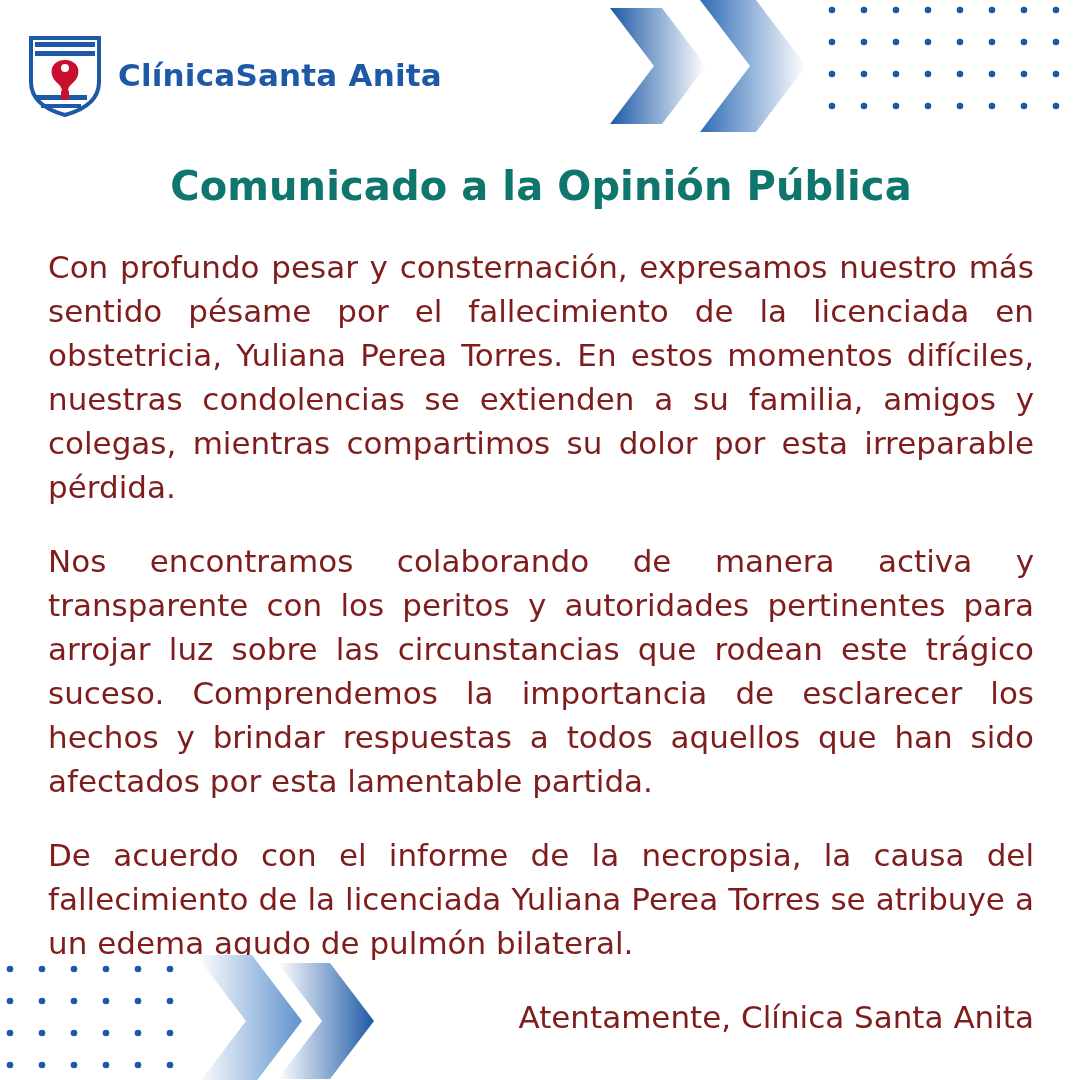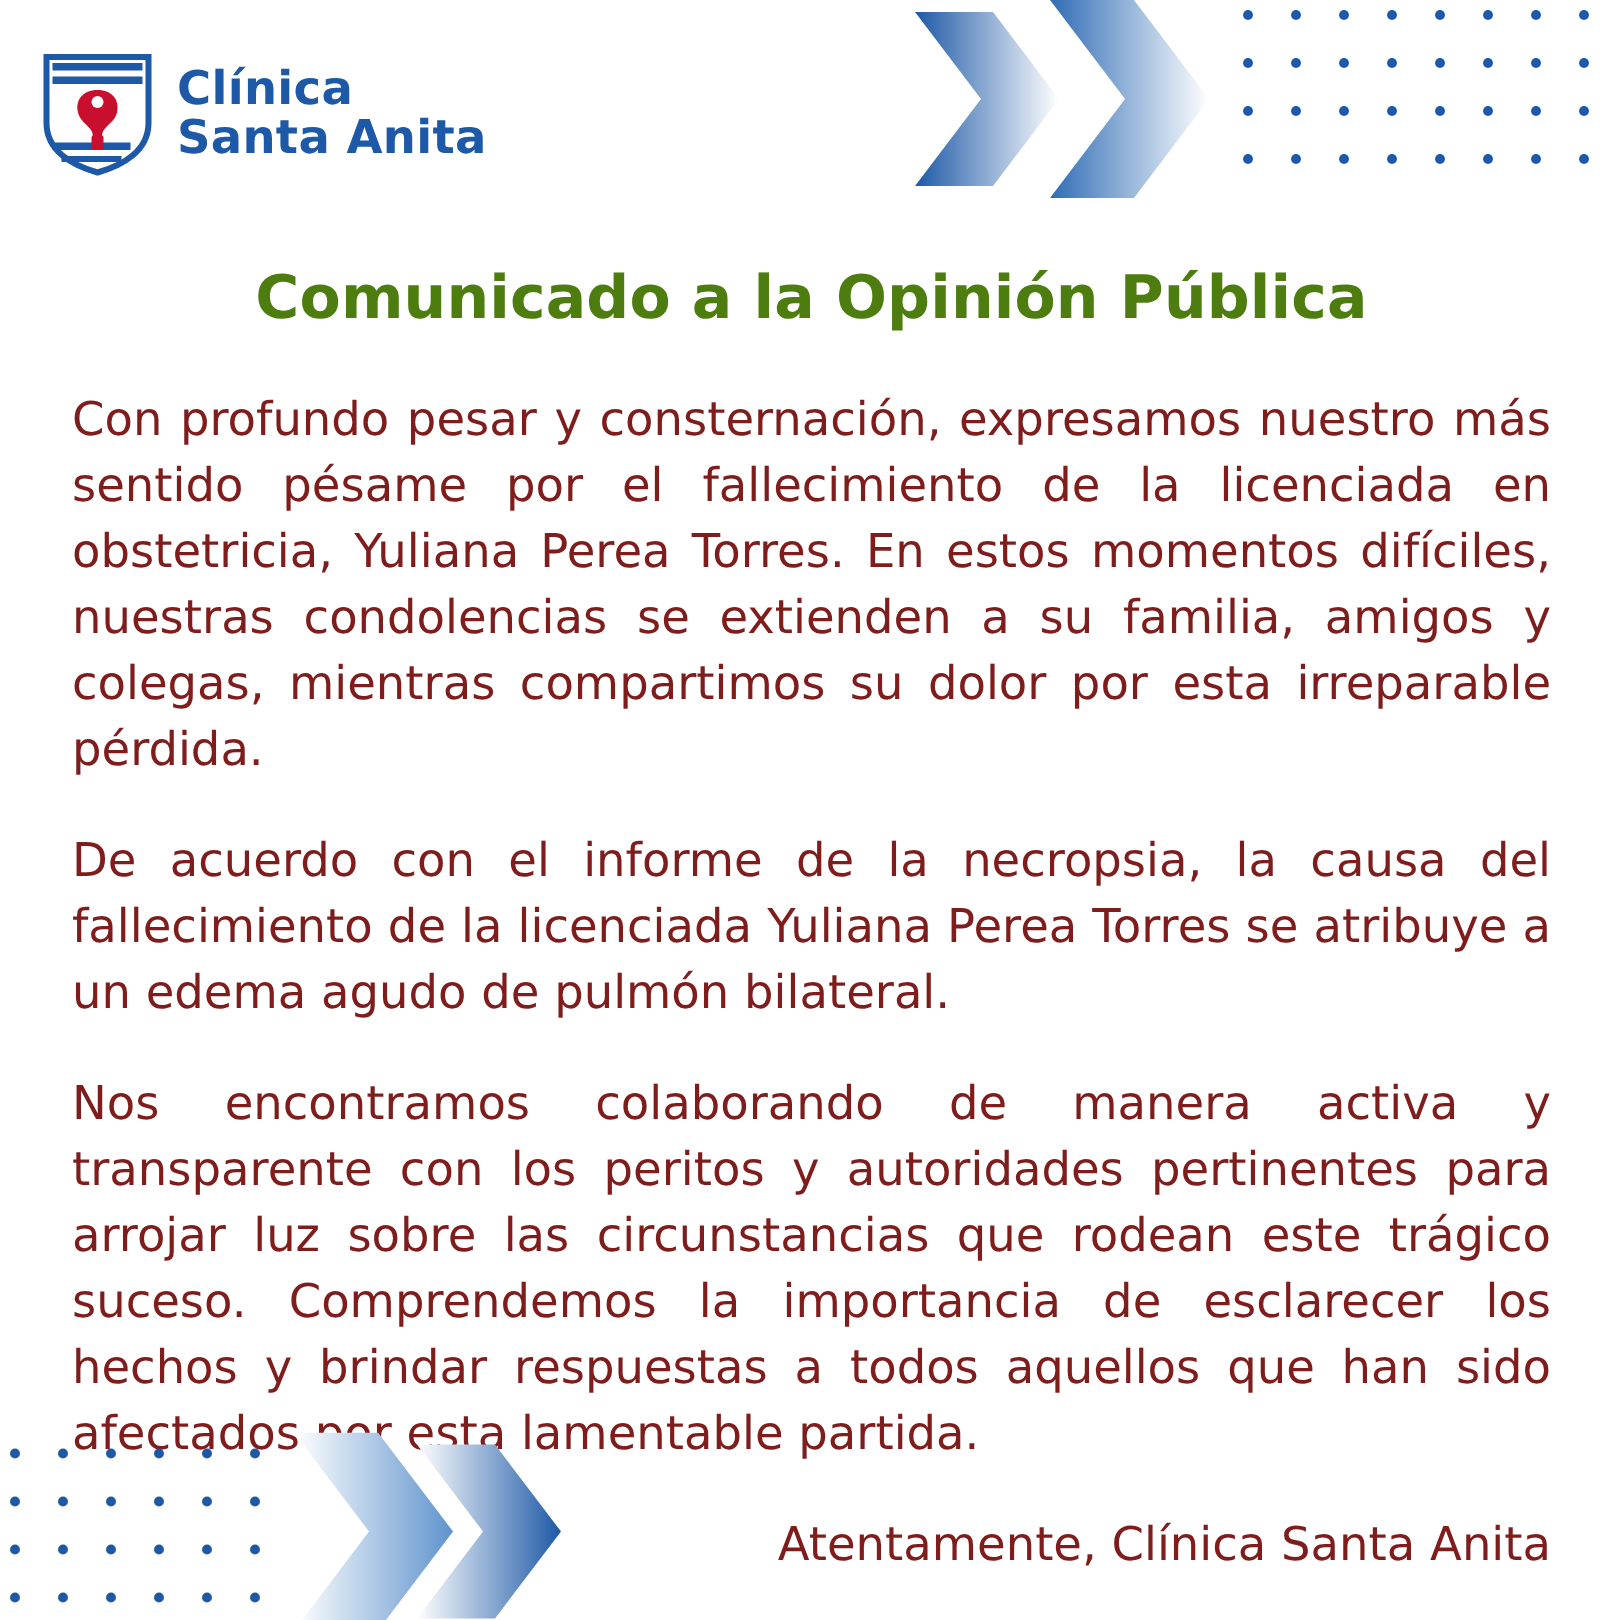--- a/index.html
+++ b/index.html
@@ -50,21 +50,21 @@
     align-items: center;
     gap: 14px;
   }
   .logo-mark {
     width: 78px;
     height: 84px;
     flex: none;
   }
   .logo-text {
     display: flex;
-    flex-direction: column;
+    flex-direction: row;
     line-height: 1.08;
   }
   .logo-text .l1,
   .logo-text .l2 {
     font-family: "DejaVu Sans", "Liberation Sans", sans-serif;
     font-weight: bold;
     font-size: 31px;
     color: #1d59a6;
     letter-spacing: .2px;
   }
@@ -74,22 +74,22 @@
     position: absolute;
     top: 160px;
     left: 48px;
     width: 986px;
   }
   .doc-title {
     text-align: center;
     font-family: "DejaVu Sans", "Liberation Sans", sans-serif;
     font-weight: bold;
     font-size: 40px;
-    color: #4d7c0f;
-    margin: 16px 0 36px 0;
+    color: #0f766e;
+    margin: 3px 0 36px 0;
     letter-spacing: .1px;
   }
   .doc p {
     margin: 0 0 30px 0;
     font-family: "DejaVu Sans", "Liberation Sans", sans-serif;
     font-size: 31px;
     line-height: 1.42;
     color: #7f1d1d;
     text-align: justify;
     text-justify: inter-word;
@@ -169,22 +169,22 @@
     </svg>
     <div class="logo-text">
       <span class="l1">Clínica</span>
       <span class="l2">Santa Anita</span>
     </div>
   </div>
 
   <div class="doc">
     <h1 class="doc-title">Comunicado a la Opinión Pública</h1>
     <p>Con profundo pesar y consternación, expresamos nuestro más sentido pésame por el fallecimiento de la licenciada en obstetricia, Yuliana Perea Torres. En estos momentos difíciles, nuestras condolencias se extienden a su familia, amigos y colegas, mientras compartimos su dolor por esta irreparable pérdida.</p>
+    <p>Nos encontramos colaborando de manera activa y transparente con los peritos y autoridades pertinentes para arrojar luz sobre las circunstancias que rodean este trágico suceso. Comprendemos la importancia de esclarecer los hechos y brindar respuestas a todos aquellos que han sido afectados por esta lamentable partida.</p>
     <p>De acuerdo con el informe de la necropsia, la causa del fallecimiento de la licenciada Yuliana Perea Torres se atribuye a un edema agudo de pulmón bilateral.</p>
-    <p>Nos encontramos colaborando de manera activa y transparente con los peritos y autoridades pertinentes para arrojar luz sobre las circunstancias que rodean este trágico suceso. Comprendemos la importancia de esclarecer los hechos y brindar respuestas a todos aquellos que han sido afectados por esta lamentable partida.</p>
     <p class="sign">Atentamente, Clínica Santa Anita</p>
   </div>
 
   <svg class="deco-bottom" viewBox="0 0 400 125" aria-hidden="true">
     <defs>
       <linearGradient id="gradBot" x1="0" y1="0" x2="1" y2="0">
         <stop offset="0%" stop-color="#ffffff"></stop>
         <stop offset="100%" stop-color="#1d59a6"></stop>
       </linearGradient>
       <linearGradient id="gradBot2" x1="0" y1="0" x2="1" y2="0">

